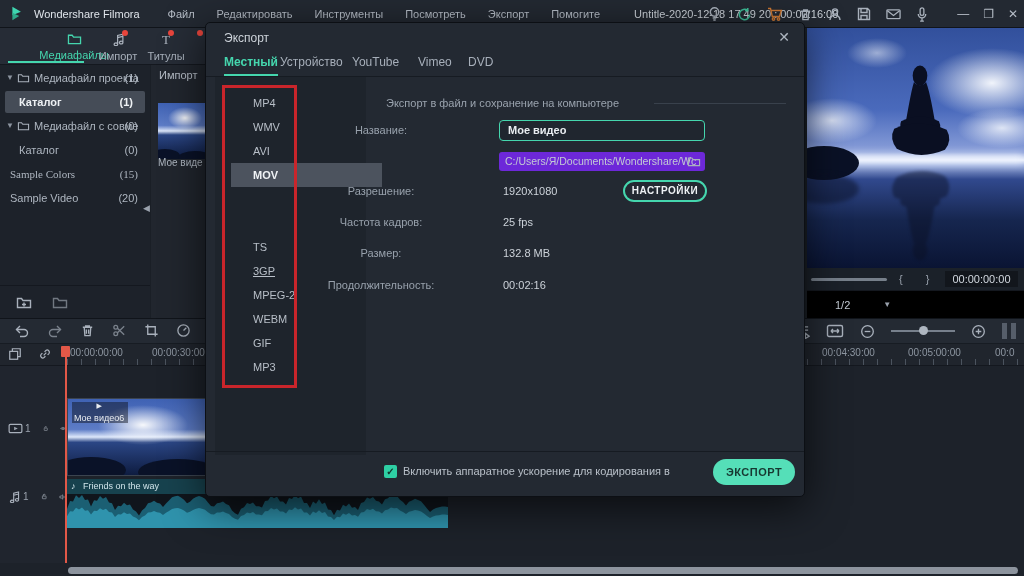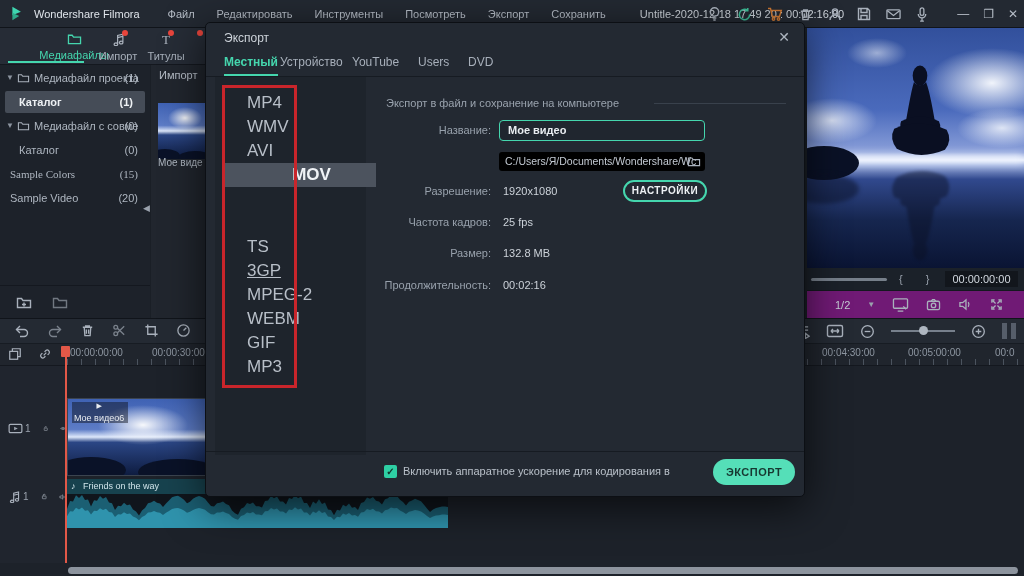--- a/index.html
+++ b/index.html
@@ -46,21 +46,21 @@
   .cloud { position:absolute; background:radial-gradient(closest-side, rgba(250,252,255,.95), rgba(250,252,255,0)); border-radius:50%; }
   #horizon-glow { position:absolute; left:0; top:126px; width:100%; height:10px; background:rgba(240,245,255,.8); filter:blur(4px); }
   .person-svg { position:absolute; left:70px; top:36px; width:86px; height:106px; }
   .person-svg.refl { top:128px; transform:scaleY(-1); opacity:.45; filter:blur(1.5px); }
   #leftrock { position:absolute; left:-18px; top:118px; width:70px; height:34px; background:#0a1126; border-radius:50%; }
   #leftrock-r { position:absolute; left:-18px; top:146px; width:70px; height:30px; background:#0a1126; border-radius:50%; opacity:.5; filter:blur(2px); }
   #seekrow { left:807px; top:268px; width:217px; height:22px; background:#1b2129; display:flex; align-items:center; }
   #seekbar { width:76px; height:3px; background:#767f8a; border-radius:2px; margin-left:4px; }
   #marks { font-size:11px; color:#99a1ac; margin-left:12px; letter-spacing:10px; }
   #tc-box { margin-left:6px; background:#12161c; padding:2px 7px; font-size:11px; color:#d2d8df; }
-  #ctrlrow { left:807px; top:290px; width:217px; height:28px; background:#701a75; border-top:1px solid #14181f; display:flex; align-items:center; gap:17px; padding-left:28px; }
+  #ctrlrow { left:807px; top:290px; width:217px; height:28px; background:#000000; border-top:1px solid #14181f; display:flex; align-items:center; gap:33px; padding-left:28px; }
   #page-ind { font-size:11px; color:#c3cad3; }
   .chev { font-size:8px; color:#9aa2ad; }
 
   
   #toolbar { left:0; top:318px; width:1024px; height:26px; background:#242a33; border-top:1px solid #10141a; border-bottom:1px solid #171c23; display:flex; align-items:center; }
   .tb-left { display:flex; gap:17px; margin-left:14px; }
   .tb-right { position:absolute; right:8px; display:flex; align-items:center; gap:16px; }
   #zoom-slider { width:64px; height:2px; background:#77808c; position:relative; }
   #zoom-knob { position:absolute; left:28px; top:-4px; width:9px; height:9px; border-radius:50%; background:#aeb6c0; }
   #pausebars { display:flex; gap:4px; }
@@ -82,28 +82,28 @@
   #scrollbar { position:absolute; left:68px; top:201px; width:950px; height:7px; background:#8d949e; border-radius:4px; }
 
   
   #dialog { left:205px; top:22px; width:600px; height:475px; background:#232932; border:1px solid #0c0f14; border-radius:5px; box-shadow:0 10px 40px rgba(0,0,0,.65); z-index:10; }
   #dlg-title { position:absolute; left:18px; top:8px; font-size:12px; color:#ccd2d9; }
   #dlg-close { position:absolute; right:14px; top:6px; font-size:14px; color:#aeb6c0; cursor:default; }
   .dtab { position:absolute; top:32px; font-size:12px; color:#a7afba; }
   .dtab.active { color:#45d6ae; font-weight:bold; border-bottom:2px solid #45d6ae; padding-bottom:5px; }
   #dlg-divider { position:absolute; left:0; top:53px; width:598px; height:1px; background:#161b22; }
   #fmt-panel { position:absolute; left:9px; top:54px; width:151px; height:378px; background:#1e242c; }
-  .fmt { position:absolute; left:10px; width:151px; height:24px; line-height:24px; padding-left:22px; font-size:17px; color:#b8bfc8; }
+  .fmt { position:absolute; left:16px; width:151px; height:24px; line-height:24px; padding-left:22px; font-size:11px; color:#b8bfc8; }
   .fmt.sel { background:#4c535e; color:#f0f3f6; font-weight:bold; }
   #sect-hdr { position:absolute; left:180px; top:74px; font-size:11px; color:#9aa3ae; }
   #sect-line { position:absolute; left:448px; top:80px; width:132px; height:1px; background:#39414c; }
-  .flabel { position:absolute; width:220px; text-align:right; font-size:11px; color:#98a1ac; }
+  .flabel { position:absolute; width:220px; text-align:center; font-size:11px; color:#98a1ac; }
   .fvalue { position:absolute; font-size:11px; color:#ccd2d9; }
   #name-input { position:absolute; left:293px; top:97px; width:206px; height:21px; border:1px solid #45d6ae; border-radius:4px; background:#20262f; color:#e8ecf0; font-size:11px; line-height:19px; padding-left:8px; font-weight:bold; }
-  #save-box { position:absolute; left:293px; top:129px; width:206px; height:19px; background:#000000; border-radius:3px; color:#c3cad3; font-size:10.5px; line-height:19px; padding-left:6px; }
+  #save-box { position:absolute; left:293px; top:129px; width:206px; height:19px; background:#6d28d9; border-radius:3px; color:#c3cad3; font-size:10.5px; line-height:19px; padding-left:6px; }
   #save-folder { position:absolute; right:4px; top:3px; }
   #settings-btn { position:absolute; left:417px; top:157px; width:84px; height:22px; border:2px solid #45d6ae; border-radius:12px; color:#eef1f4; font-size:10px; font-weight:bold; text-align:center; line-height:18px; letter-spacing:.5px; }
   #dlg-bottom-line { position:absolute; left:0; top:428px; width:598px; height:1px; background:#161b22; }
   #hw-check { position:absolute; left:178px; top:442px; width:13px; height:13px; background:#2ecfa4; border-radius:2px; color:#10322a; font-size:10px; font-weight:bold; text-align:center; line-height:13px; }
   #hw-label { position:absolute; left:197px; top:442px; font-size:11px; color:#b9c0c9; }
   #export-btn { position:absolute; left:507px; top:436px; width:82px; height:26px; background:#55dfb8; border-radius:13px; color:#173831; font-size:11px; font-weight:bold; text-align:center; line-height:26px; letter-spacing:.5px; }
 
   
   #annotation { left:222px; top:85px; width:75px; height:303px; border:3px solid #c9252b; z-index:20; }
   #playhead-line { left:65px; top:350px; width:2px; height:213px; background:#e25848; z-index:5; }
@@ -230,21 +230,21 @@
       <path d="M4,2 L14,8 L4,12 Z" fill="#3fd6b0"></path>
         <path d="M4,9 L12,13 L4,18 Z" fill="#2ea98a"></path>
     </svg>
     <span id="brand">Wondershare Filmora</span>
     <div id="menus">
       <span>Файл</span>
       <span>Редактировать</span>
       <span>Инструменты</span>
       <span>Посмотреть</span>
       <span>Экспорт</span>
-      <span>Сохранить</span>
+      <span>Помогите</span>
     </div>
     <span id="wintitle">Untitle-2020-12-18 17 49 20 : 00:02:16:00</span>
     <div id="tb-icons">
       <svg class="ic" width="15" height="16" viewBox="0 0 14 16">
           <use href="#s-lamp"></use>
         </svg>
       <svg width="15" height="15" viewBox="0 0 16 16" style="stroke:#3fbf9a;fill:none;stroke-width:1.6">
           <use href="#s-refresh"></use>
         </svg>
       <svg width="16" height="14" viewBox="0 0 16 14" style="stroke:#cf7a34;fill:none;stroke-width:1.4">
@@ -526,29 +526,29 @@
   <div id="playhead-handle" class="abs"></div>
   <div id="playhead-line" class="abs"></div>
 
   <div id="dialog" class="abs">
     <span id="dlg-title">Экспорт</span>
     <span id="dlg-close">✕</span>
 
     <span class="dtab active" style="left:18px;">Местный</span>
     <span class="dtab" style="left:74px;">Устройство</span>
     <span class="dtab" style="left:146px;">YouTube</span>
-    <span class="dtab" style="left:212px;">Users</span>
+    <span class="dtab" style="left:212px;">Vimeo</span>
     <span class="dtab" style="left:262px;">DVD</span>
     <div id="dlg-divider"></div>
 
     <div id="fmt-panel">
       <div class="fmt" style="top:14px;">MP4</div>
       <div class="fmt" style="top:38px;">WMV</div>
       <div class="fmt" style="top:62px;">AVI</div>
-      <div class="fmt sel" style="top:86px;text-align:center;">MOV</div>
+      <div class="fmt sel" style="top:86px;">MOV</div>
       <div class="fmt" style="top:158px;">TS</div>
       <div class="fmt" style="top:182px;text-decoration:underline;">3GP</div>
       <div class="fmt" style="top:206px;">MPEG-2</div>
       <div class="fmt" style="top:230px;">WEBM</div>
       <div class="fmt" style="top:254px;">GIF</div>
       <div class="fmt" style="top:278px;">MP3</div>
     </div>
 
     <span id="sect-hdr">Экспорт в файл и сохранение на компьютере</span>
     <div id="sect-line"></div>

